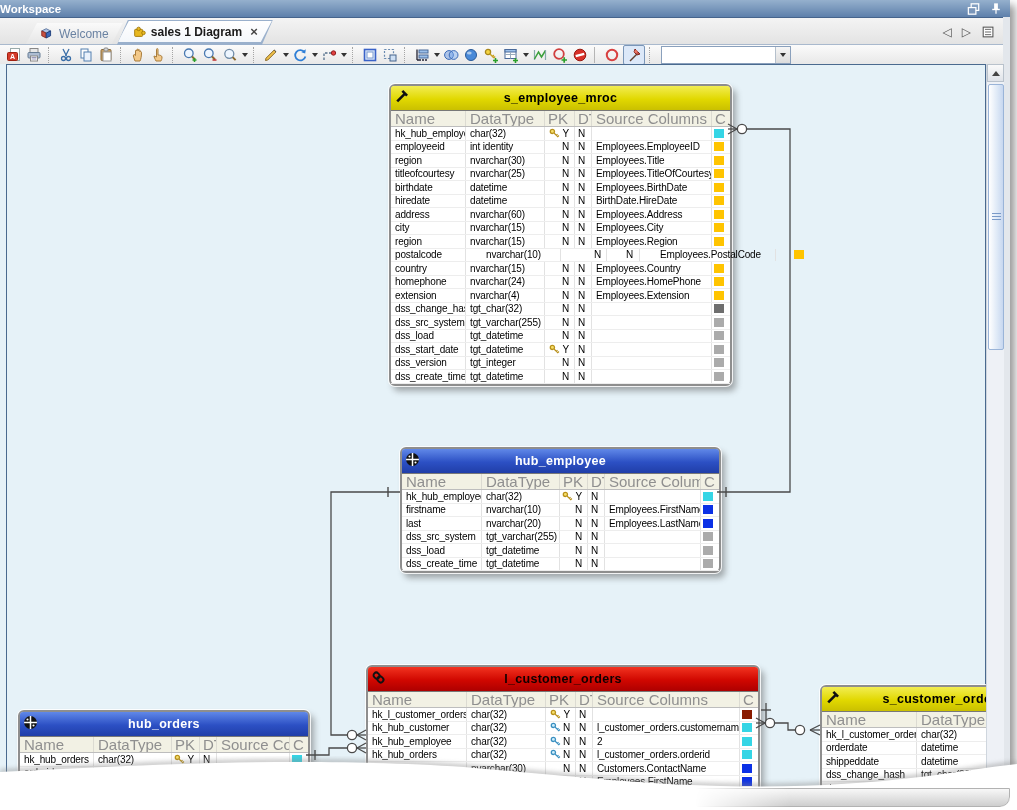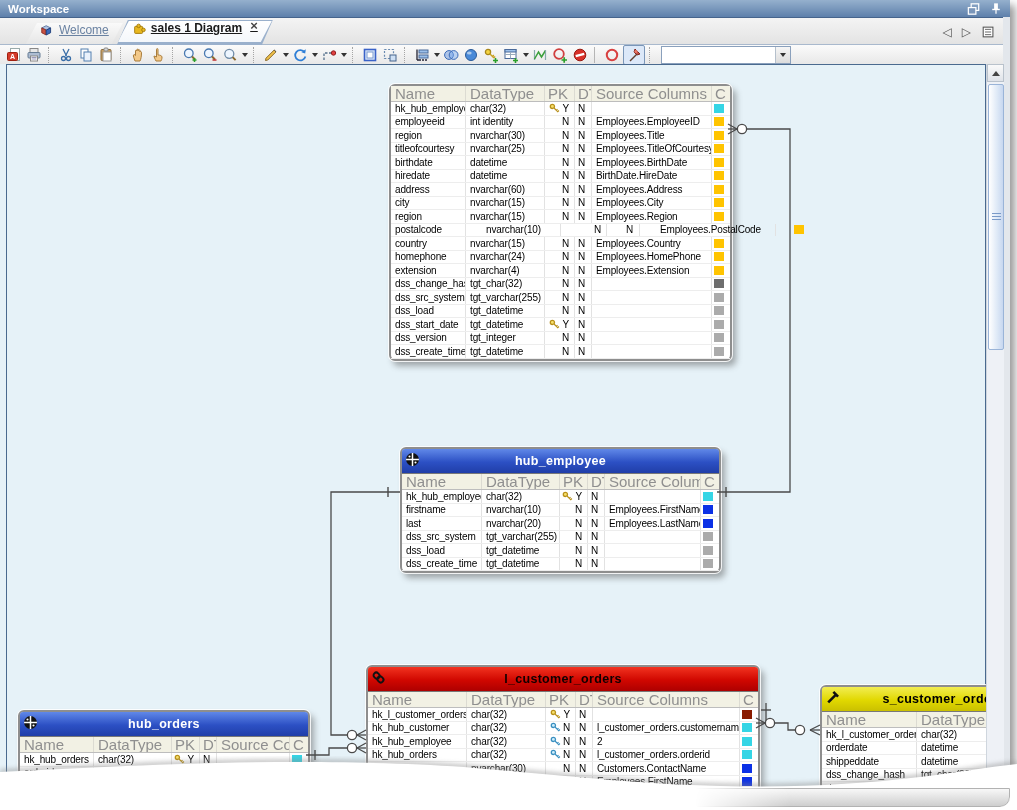--- a/index.html
+++ b/index.html
@@ -1,28 +1,28 @@
 <!DOCTYPE html>
 <html><head>
 <meta charset="utf-8">
 <style>
   html,body{margin:0;padding:0;background:#fff;width:1017px;height:810px;overflow:hidden;
     font-family:"Liberation Sans",sans-serif;}
   .window{position:absolute;left:0;top:0;width:1010px;height:800px;background:#fff;
     box-shadow:5px 5px 8px rgba(0,0,0,.4);}
   
   .titlebar{height:17px;background:linear-gradient(#95b0cd,#5e80ab);display:flex;align-items:center;
-    color:#fff;font-weight:bold;font-size:11.5px;padding-left:8px;border-bottom:1px solid #46648c;}
+    color:#fff;font-weight:bold;font-size:11.5px;border-bottom:1px solid #46648c;}
   .titlebar .spacer{flex:1}
   .tb-ico{width:16px;height:14px;margin-right:6px;display:flex;align-items:center;justify-content:center;}
   
   .tabbar{height:26px;background:linear-gradient(#f4f4f4,#e3e3e3);border-bottom:1px solid #a9b9cd;
     display:flex;align-items:flex-end;position:relative;}
-  .tab{display:flex;align-items:flex-start;gap:4px;font-size:12px;padding:0 14px;height:21px;
-    clip-path:polygon(11px 0,100% 0,calc(100% - 11px) 100%,0 100%);text-decoration:underline;}
+  .tab{display:flex;align-items:center;gap:4px;font-size:12px;padding:0 14px;height:21px;
+    clip-path:polygon(11px 0,100% 0,calc(100% - 11px) 100%,0 100%);}
   .tab-welcome{margin-left:26px;background:linear-gradient(#fafafa,#e6e6e6);color:#6a82a2;}
   .tab-act-outer{clip-path:polygon(11px 0,100% 0,calc(100% - 11px) 100%,0 100%);
     background:#9ab0cc;padding:1px;height:23px;margin-left:-6px;z-index:2;margin-bottom:-1px;}
   .tab-active{background:linear-gradient(#ffffff,#f4f7fb);color:#1a1a1a;font-weight:bold;height:21px;}
   .tab-close{font-weight:bold;color:#444;margin-left:4px;font-size:13px;line-height:10px;}
   .tabnav{position:absolute;right:14px;top:6px;display:flex;gap:10px;align-items:center;color:#555;font-size:12px;}
   .tabnav .nv{cursor:default}
   .ticon{width:15px;height:15px;display:inline-flex}
   
   .toolbar{height:20px;background:linear-gradient(#fbfbfb,#e7e7e7);display:flex;align-items:center;
@@ -325,20 +325,29 @@
       <span class="sep"></span>
       <div class="combo">
         <span class="cfill"></span>
         <span class="cbtn"></span>
       </div>
     </div>
 
   <div class="canvas" id="canvas">
     <div class="page-border"></div>
   <div class="etable" style="left: 389px; top: 20px; width: 339px;">
+        <div class="ehead h-yellow">
+          <span class="eicon">
+            <svg width="15" height="15" viewBox="0 0 14 14">
+              <path d="M3,11.5 L10,4.5" stroke="#111" stroke-width="2.4"></path>
+              <path d="M7.8,1.8 L12.2,6.2" stroke="#111" stroke-width="2.4"></path>
+            </svg>
+          </span>
+          <span>s_employee_mroc</span>
+        </div>
         <div class="colhead" style="grid-template-columns: 75px 79px 30px 17px 120px 14px;">
           <span>Name</span>
           <span>DataType</span>
           <span class="ctr">PK</span>
           <span class="ctr">DT</span>
           <span>Source Columns</span>
           <span class="ctr">CT</span>
         </div>
         <div class="erow" style="grid-template-columns: 75px 79px 30px 17px 120px 14px;">
           <span class="cell">hk_hub_employee</span>

